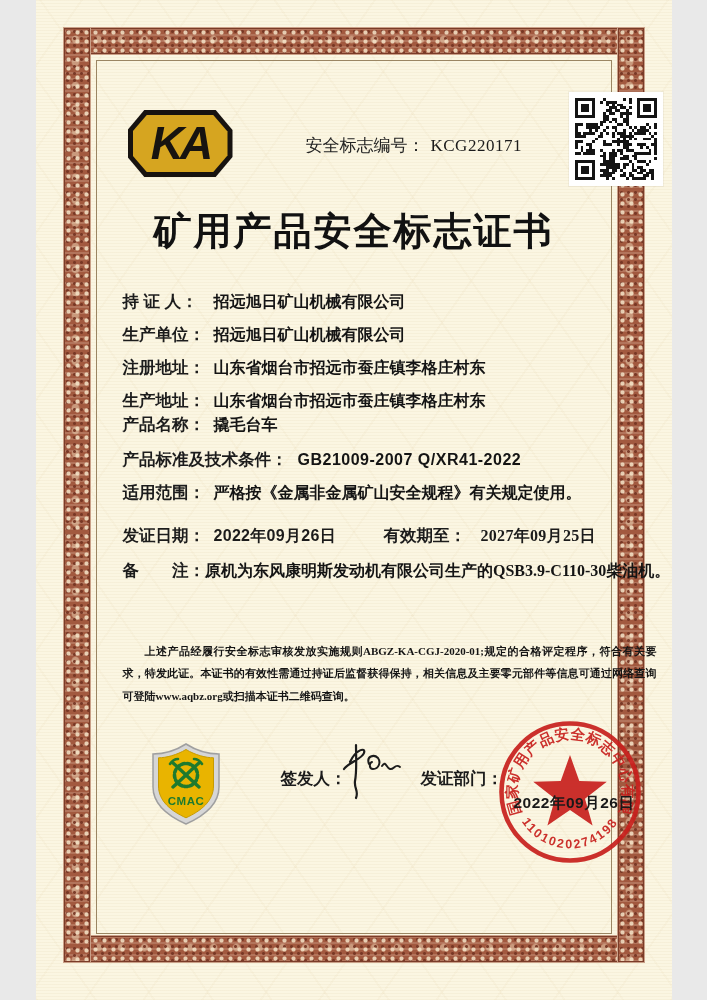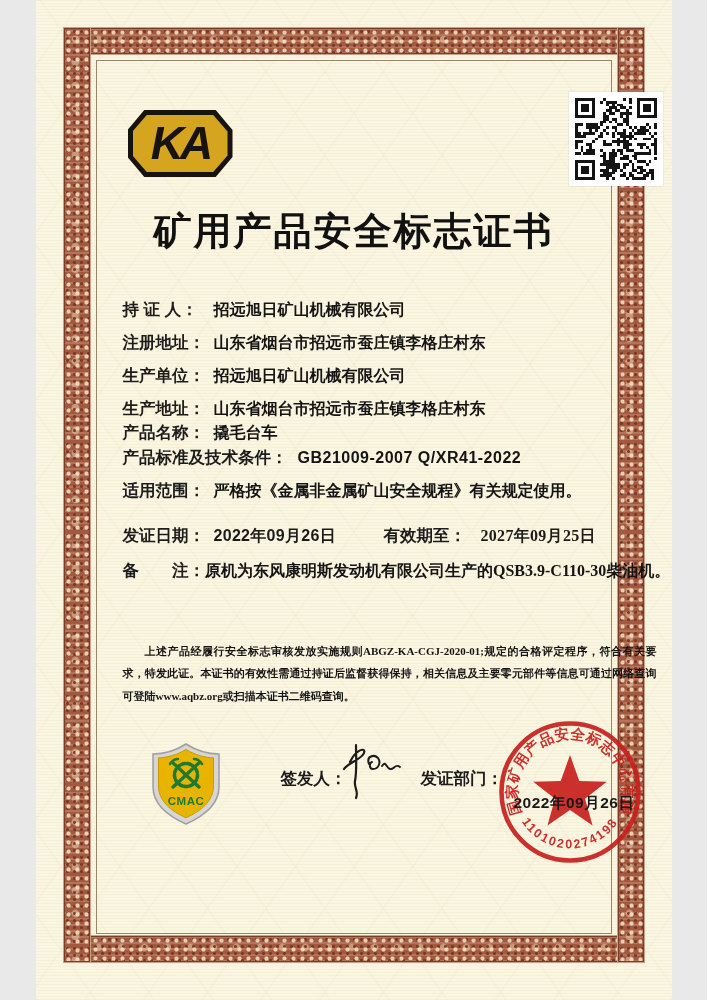--- a/index.html
+++ b/index.html
@@ -47,25 +47,25 @@
 
   .qr { position:absolute; left:533px; top:92px; width:94px; height:94px; background:#fff;
         padding:6px; box-shadow:0 0 0 1px rgba(0,0,0,.04); }
   .qr-grid { width:100%; height:100%; }
 
   .title { position:absolute; left:0; right:0; top:206px; text-align:center;
            font-size:38px; font-weight:900; letter-spacing:2px; color:#111;
            font-family:"Liberation Serif", serif; }
 
   
-  .fields { position:absolute; left:87px; top:298px; width:548px; }
+  .fields { position:absolute; left:87px; top:290px; width:548px; }
   .row { line-height:22px; font-size:16px; white-space:nowrap; }
   .row { margin-bottom:10px; }
   .row:nth-child(4) { margin-bottom:1px; }
-  .row:nth-child(5) { margin-bottom:2px; }
+  .row:nth-child(5) { margin-bottom:12px; }
   .row:nth-child(7) { margin-bottom:12px; }
   .lbl { display:inline-block; min-width:91px; font-family:"Liberation Sans", sans-serif;
          font-weight:700; font-size:16.5px; color:#1c1c1c; }
   .val { font-weight:600; color:#141414; }
   .val.num { font-family:"Liberation Sans", sans-serif; font-weight:700; letter-spacing:.5px; }
 
   .daterow { position:absolute; left:87px; top:525px; font-size:16px; white-space:nowrap; }
   .daterow .lbl2 { display:inline-block; min-width:97px; font-family:"Liberation Sans", sans-serif;
                    font-weight:700; font-size:16.5px; }
   .daterow .dval { display:inline-block; min-width:170px; font-family:"Liberation Sans", sans-serif;
@@ -104,20 +104,23 @@
   <div class="orn orn-left"></div>
   <div class="orn orn-right"></div>
   <div class="inner-line"></div>
 
   <div class="ka-logo">
     <div class="ka-inner">
       <span class="ka-text">KA</span>
     </div>
   </div>
 
+  <div class="certno">
+    <span class="zh">安全标志编号：</span><span class="certno-val">KCG220171</span>
+  </div>
 
   <div class="qr">
     <div class="qr-grid"><svg viewBox="0 0 29 29" width="100%" height="100%" shape-rendering="crispEdges" fill="#141414">
           <rect x="10" y="0" width="1" height="1"></rect>
           <rect x="17" y="0" width="1" height="1"></rect>
           <rect x="19" y="0" width="1" height="1"></rect>
           <rect x="9" y="1" width="1" height="1"></rect>
           <rect x="11" y="1" width="1" height="1"></rect>
           <rect x="12" y="1" width="1" height="1"></rect>
           <rect x="13" y="1" width="1" height="1"></rect>
@@ -408,24 +411,24 @@
         </svg></div>
   </div>
 
   <h1 class="title">矿用产品安全标志证书</h1>
 
   <div class="fields">
     <div class="row">
       <span class="lbl">持 证 人：</span><span class="val">招远旭日矿山机械有限公司</span>
     </div>
     <div class="row">
+      <span class="lbl">生产单位：</span><span class="val">招远旭日矿山机械有限公司</span>
+    </div>
+    <div class="row">
       <span class="lbl">注册地址：</span><span class="val">山东省烟台市招远市蚕庄镇李格庄村东</span>
-    </div>
-    <div class="row">
-      <span class="lbl">生产单位：</span><span class="val">招远旭日矿山机械有限公司</span>
     </div>
     <div class="row">
       <span class="lbl">生产地址：</span><span class="val">山东省烟台市招远市蚕庄镇李格庄村东</span>
     </div>
     <div class="row">
       <span class="lbl">产品名称：</span><span class="val">撬毛台车</span>
     </div>
     <div class="row">
       <span class="lbl" style="min-width:0; margin-right:10px;">产品标准及技术条件：</span><span class="val num">GB21009-2007 Q/XR41-2022</span>
     </div>

